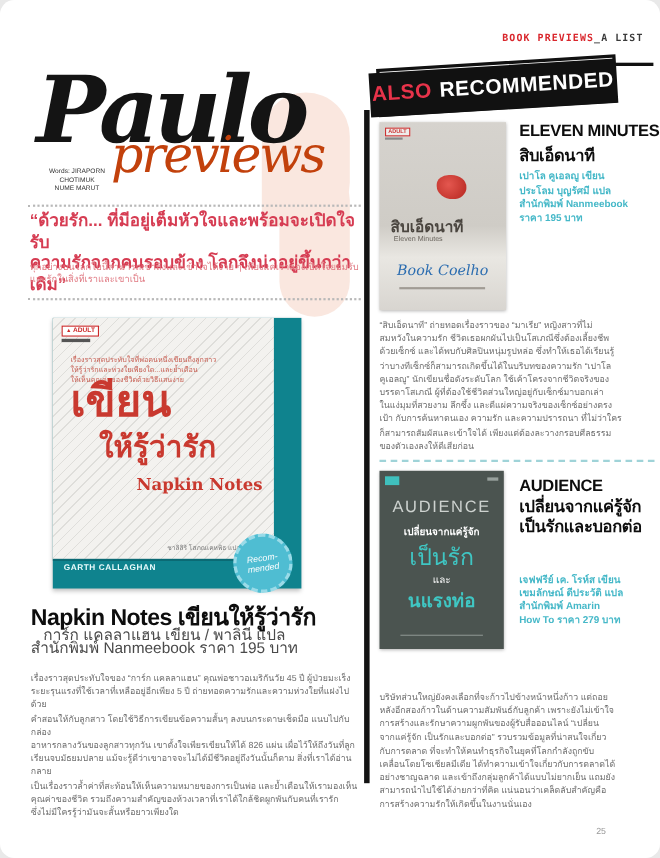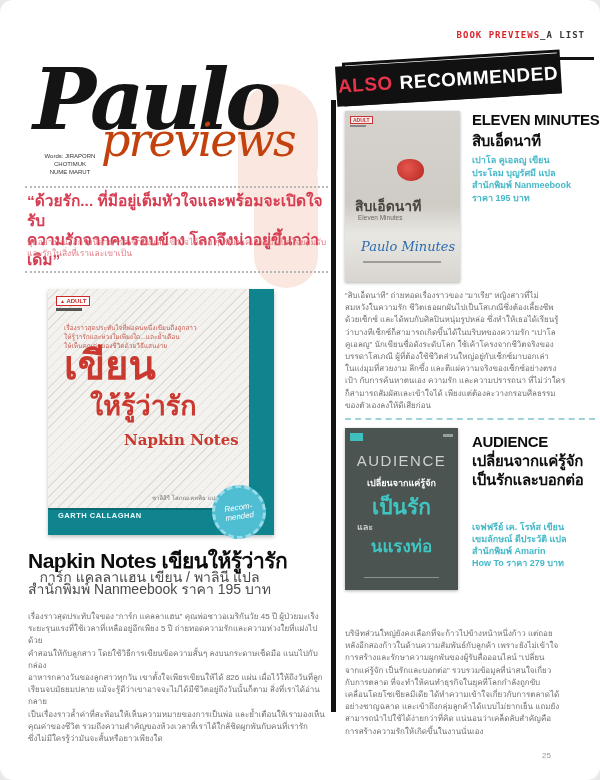--- a/index.html
+++ b/index.html
@@ -74,22 +74,22 @@
   .body-text{font-size:8px;line-height:12.2px;color:#6d6d6d;}
   .eleven-body{left:345px;top:290px;width:251px;}
 
   .dashed-div{left:345px;top:418px;width:250px;border-top:2px dashed #9fd3d8;height:0;}
 
   .aud-cover{left:345px;top:428px;width:113px;height:162px;background:#4b5450;box-shadow:0 1px 3px rgba(0,0,0,.3);}
   .ac-logo{left:5px;top:5px;width:13px;height:8px;background:#3fc0bd;}
   .ac-mark{right:5px;top:6px;width:10px;height:3px;background:#97a09c;}
   .ac-title{left:0;top:24px;width:100%;text-align:center;font-size:15px;letter-spacing:1.5px;color:#cdd2cf;}
   .ac-l2{left:0;top:48px;width:100%;text-align:center;font-size:9px;font-weight:bold;color:#fff;}
-  .ac-l3{left:0;top:62px;width:100%;text-align:center;font-size:21px;font-weight:bold;color:#3fc6c3;}
-  .ac-l4{left:12px;top:92px;width:100%;font-size:9px;color:#fff;}
+  .ac-l3{left:0;top:62px;width:100%;text-align:center;font-size:21px;font-weight:normal;color:#3fc6c3;}
+  .ac-l4{left:0;top:92px;width:100%;text-align:center;font-size:9px;color:#fff;}
   .ac-l5{left:0;top:104px;width:100%;text-align:center;font-size:17px;font-weight:bold;color:#3fc6c3;}
   .ac-bottom{left:17%;bottom:12px;width:66%;height:1px;background:#8b938f;}
 
   .aud-heading{left:472px;top:432px;line-height:19px;}
   .aud-credits{left:472px;top:492px;width:120px;line-height:12px;margin-top:29px;}
   .aud-body{left:345px;top:628px;width:251px;}
 
   .page-number{left:542px;top:751px;font-size:8px;color:#999;}
 </style>
 </head>
@@ -156,21 +156,21 @@
 ซึ่งไม่มีใครรู้ว่ามันจะสั้นหรือยาวเพียงใด</div>
 
   <div class="abs v-rule"></div>
 
   <div class="abs eleven-cover">
     <div class="abs ec-logo">ADULT</div>
     <div class="abs ec-logo-bar"></div>
     <div class="abs flower"></div>
     <div class="abs ec-title-th">สิบเอ็ดนาที</div>
     <div class="abs ec-title-en">Eleven Minutes</div>
-    <div class="abs ec-sign">Paulo Minutes</div>
+    <div class="abs ec-sign">Book Coelho</div>
     <div class="abs ec-sign-sub"></div>
   </div>
   <div class="abs sec-heading eleven-h-en">ELEVEN MINUTES</div>
   <div class="abs sec-heading eleven-h-th">สิบเอ็ดนาที</div>
   <div class="abs credits-teal eleven-credits pre">เปาโล คูเอลญู เขียน
 ประโลม บุญรัศมี แปล
 สำนักพิมพ์ Nanmeebook
 ราคา 195 บาท</div>
   <div class="abs body-text eleven-body pre">“สิบเอ็ดนาที” ถ่ายทอดเรื่องราวของ “มาเรีย” หญิงสาวที่ไม่
 สมหวังในความรัก ชีวิตเธอผกผันไปเป็นโสเภณีซึ่งต้องเลี้ยงชีพ

